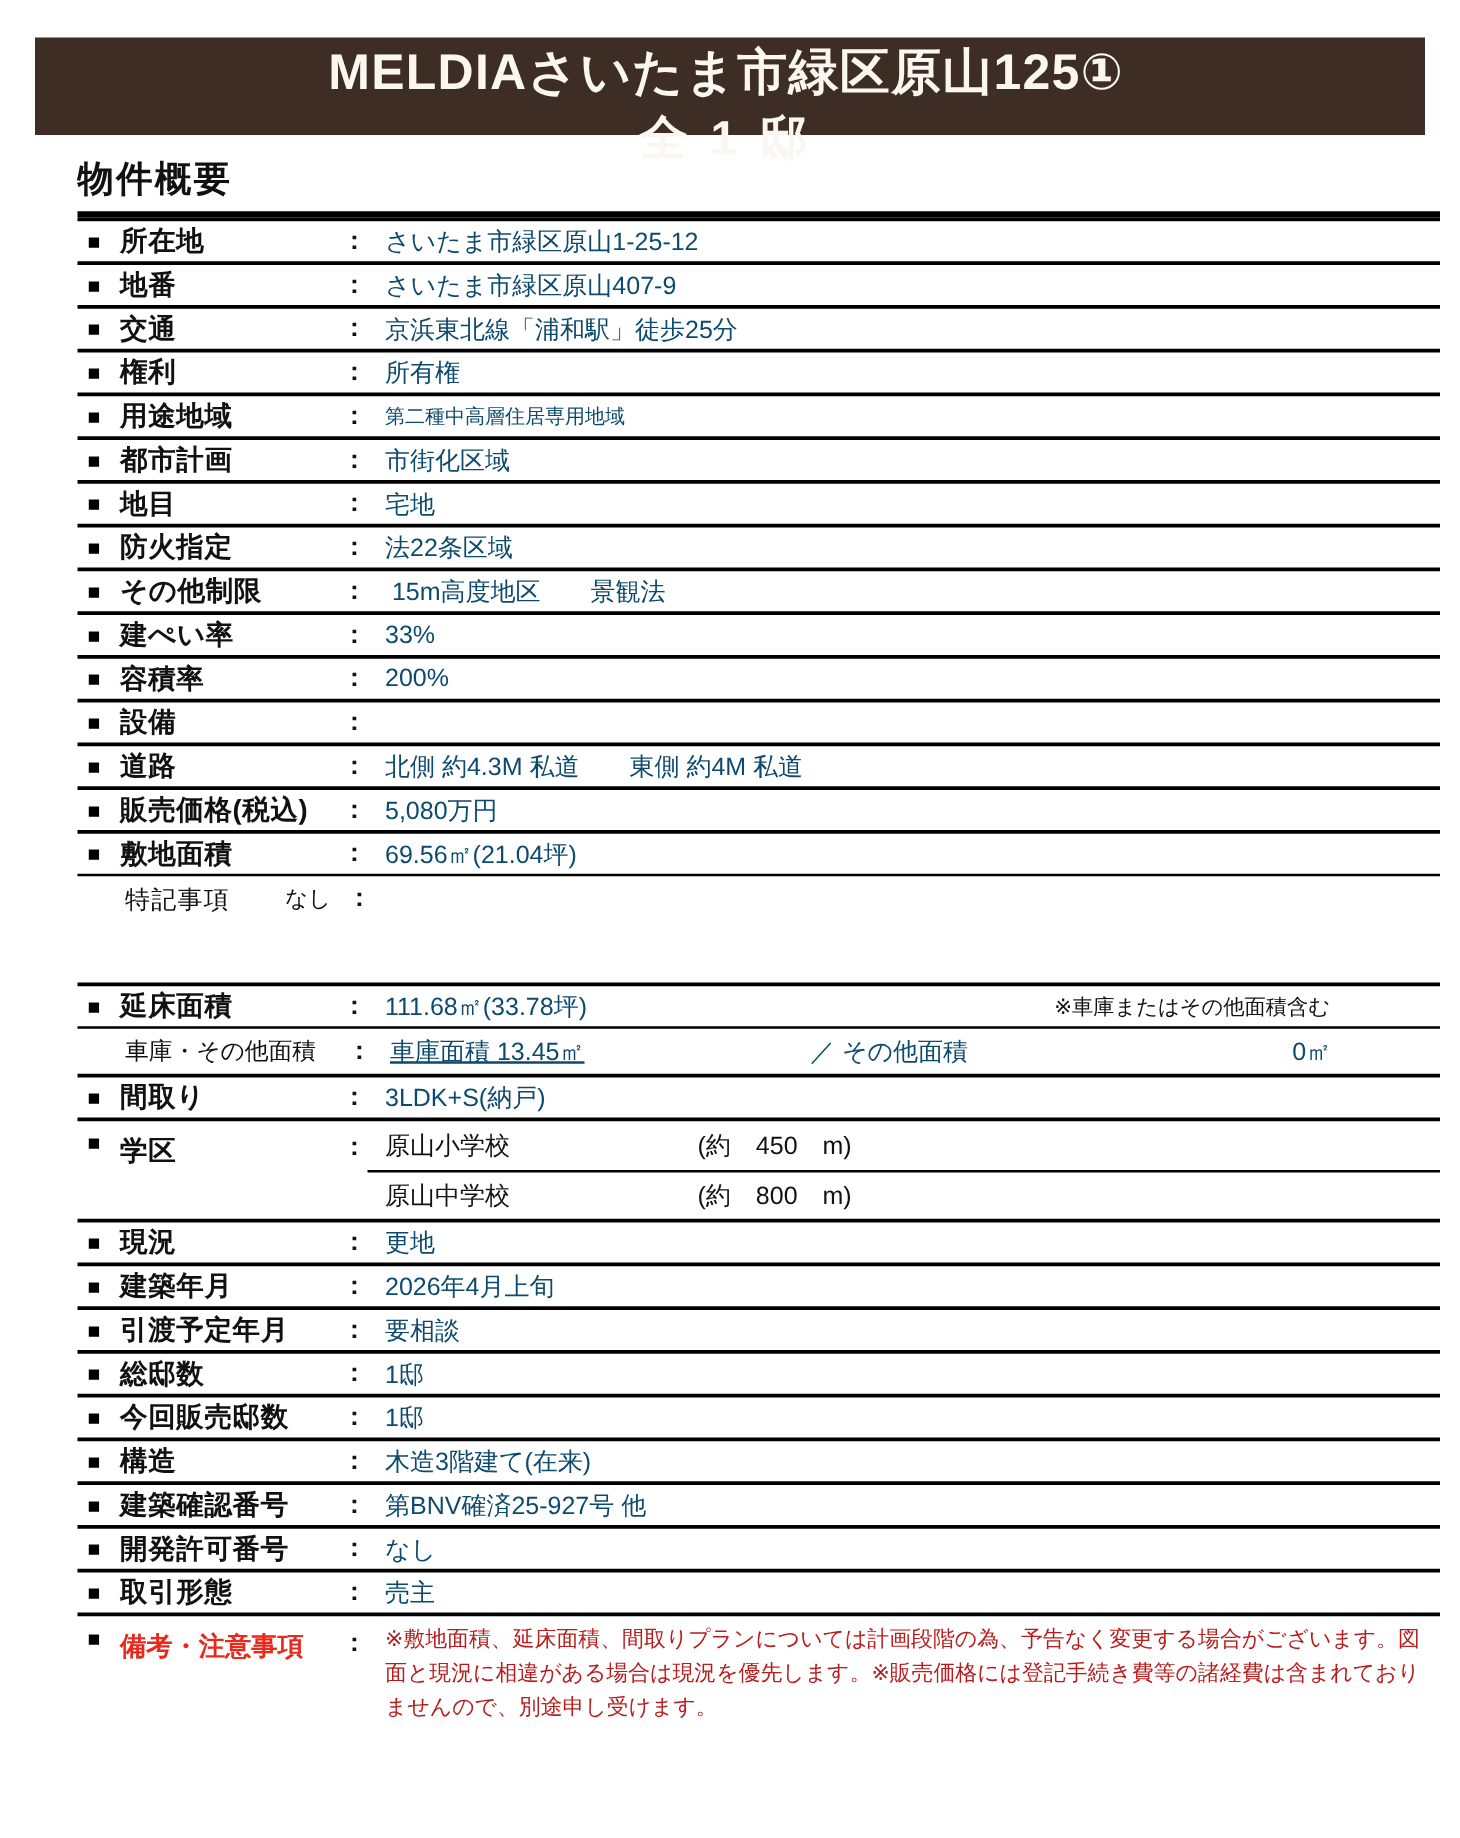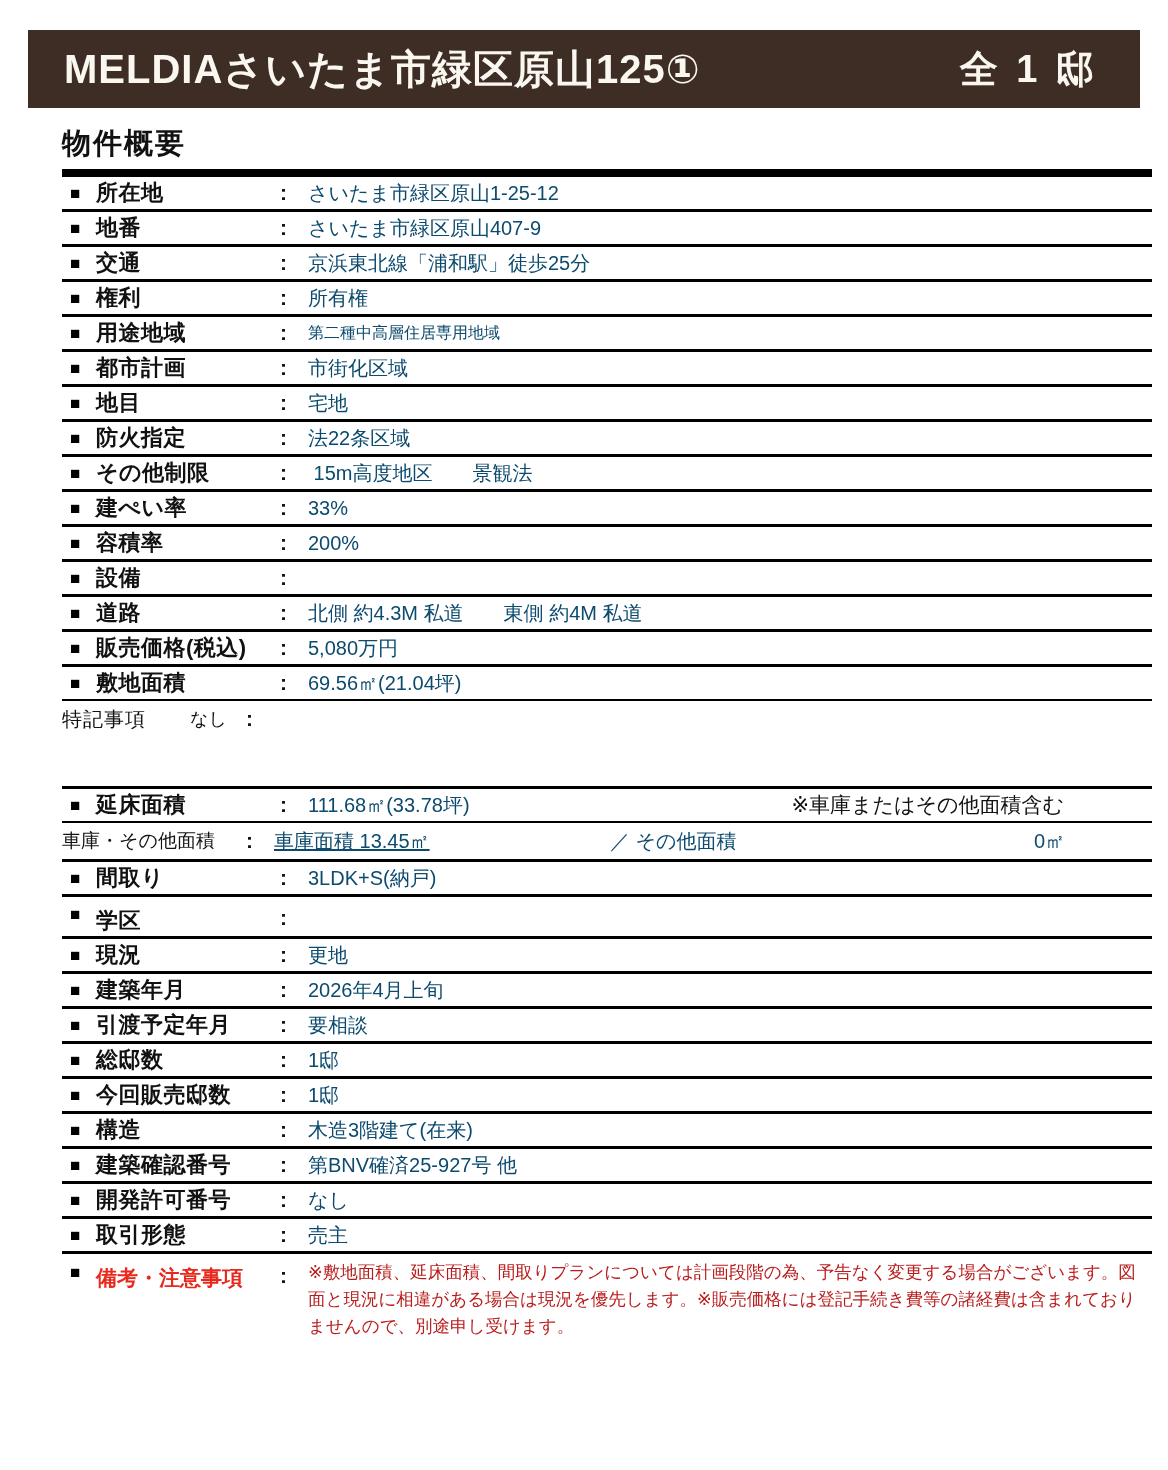--- a/index.html
+++ b/index.html
@@ -20,20 +20,21 @@
   
   .header-bar {
     margin: 30px 28px 0 28px;
     height: 78px;
     background: var(--header-bg, #3D2D25);
     color: #FAF6F0;
     display: flex;
     align-items: center;
     justify-content: space-between;
     padding: 0 42px 0 36px;
+    flex-direction: column;
   }
   .header-title { font-size: 40px; font-weight: bold; letter-spacing: 1px; }
   .header-units { font-size: 38px; font-weight: bold; letter-spacing: 4px; }
 
   
   .container { margin: 0 16px 0 62px; width: 1090px; }
   .doc-title {
     font-size: 29px;
     font-weight: bold;
     margin-top: 16px;
@@ -64,34 +65,34 @@
     flex: 0 0 auto;
   }
   .lbl {
     width: 184px;
     font-size: 22px;
     font-weight: bold;
     letter-spacing: 0.5px;
     white-space: nowrap;
     flex: 0 0 auto;
   }
-  .lbl.plain { font-weight: normal; font-size: 20px; letter-spacing: 1px; font-family: Liberation Serif, serif; }
+  .lbl.plain { font-weight: normal; font-size: 20px; margin-left: 38px; letter-spacing: 1px; font-family: Liberation Serif, serif; }
   .colon { font-weight: 800; font-size: 21px; width: 14px; flex: 0 0 auto; }
   .val { margin-left: 14px; font-size: 20px; white-space: pre; color: #0c4a6e; }
   .val.small { font-size: 16px; }
 
   
   .row.tokki .lbl.plain { width: 128px; }
   .row.tokki .note { width: 56px; font-size: 18px; flex: 0 0 auto; }
 
   
   .section-gap { height: 49px; }
 
   
-  .side-note { margin-left: auto; margin-right: 88px; font-size: 21px; white-space: nowrap; }
+  .side-note { margin-left: auto; margin-right: 88px; font-size: 17px; white-space: nowrap; }
 
   
   .row.shako .lbl.plain { width: 184px; font-size: 19px; letter-spacing: 0; }
   .shako-v1 { width: 322px; flex: 0 0 auto; text-decoration: underline; }
   .shako-mid { flex: 0 0 auto; }
   .shako-v2 { margin-left: auto; margin-right: 87px; }
 
   
   .row.gakku { align-items: flex-start; }
   .row.gakku .bullet, .row.gakku .lbl, .row.gakku .colon { margin-top: 9px; }
@@ -266,20 +267,30 @@
         <span class="bullet">■</span>
         <span class="lbl">間取り</span>
         <span class="colon">:</span>
         <span class="val">3LDK+S(納戸)</span>
       </div>
 
       <div class="row gakku">
         <span class="bullet">■</span>
         <span class="lbl">学区</span>
         <span class="colon">:</span>
+        <div class="gakku-vals">
+          <div class="gakku-line">
+            <span class="school">原山小学校</span>
+            <span class="dist">(約　450　m)</span>
+          </div>
+          <div class="gakku-line l2">
+            <span class="school">原山中学校</span>
+            <span class="dist">(約　800　m)</span>
+          </div>
+        </div>
       </div>
 
       <div class="row">
         <span class="bullet">■</span>
         <span class="lbl">現況</span>
         <span class="colon">:</span>
         <span class="val">更地</span>
       </div>
 
       <div class="row">

